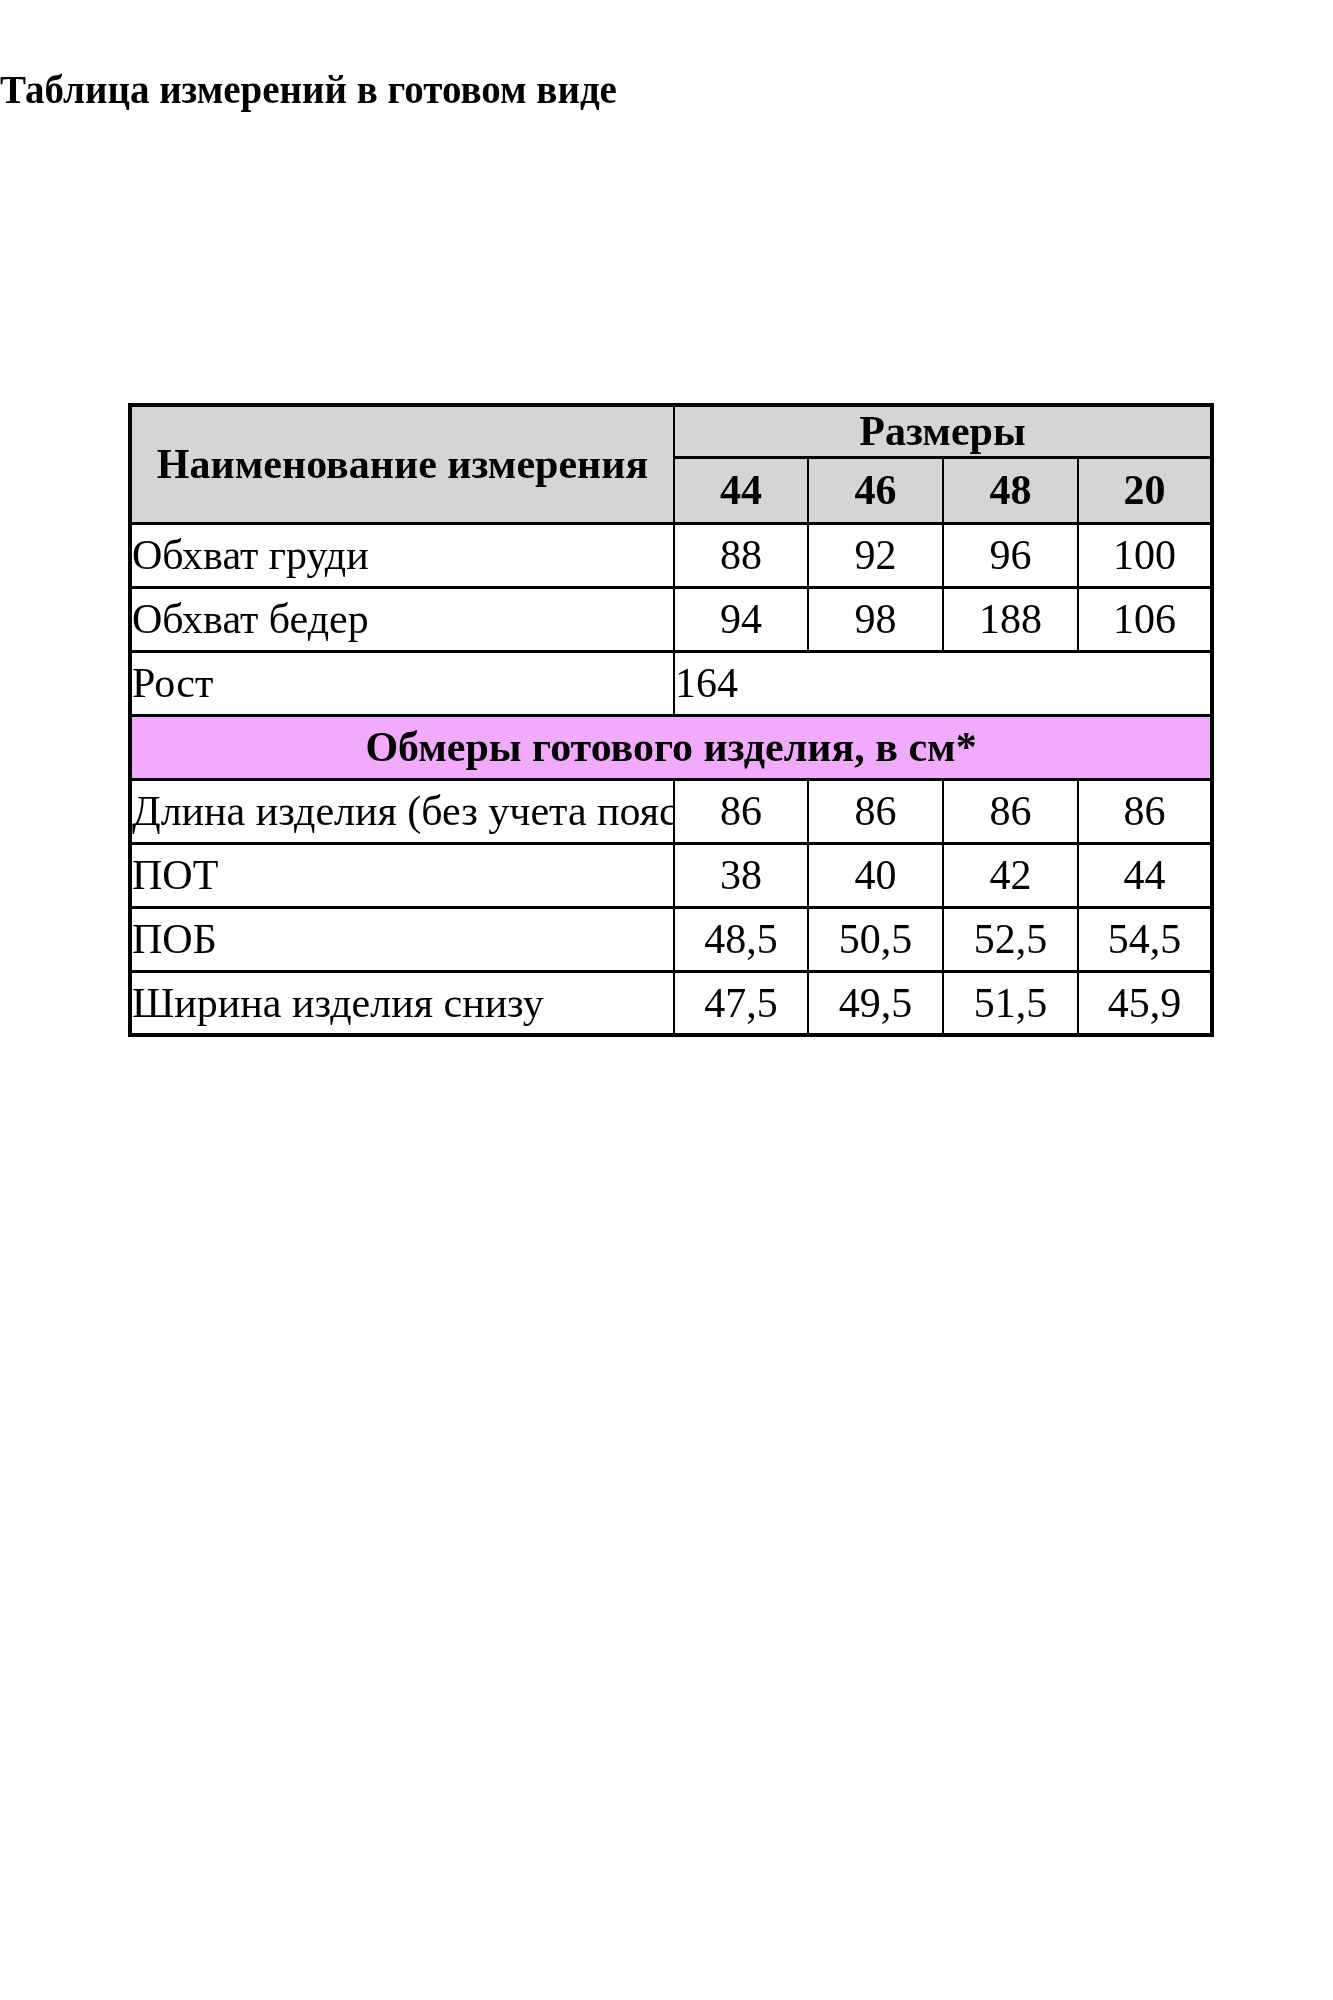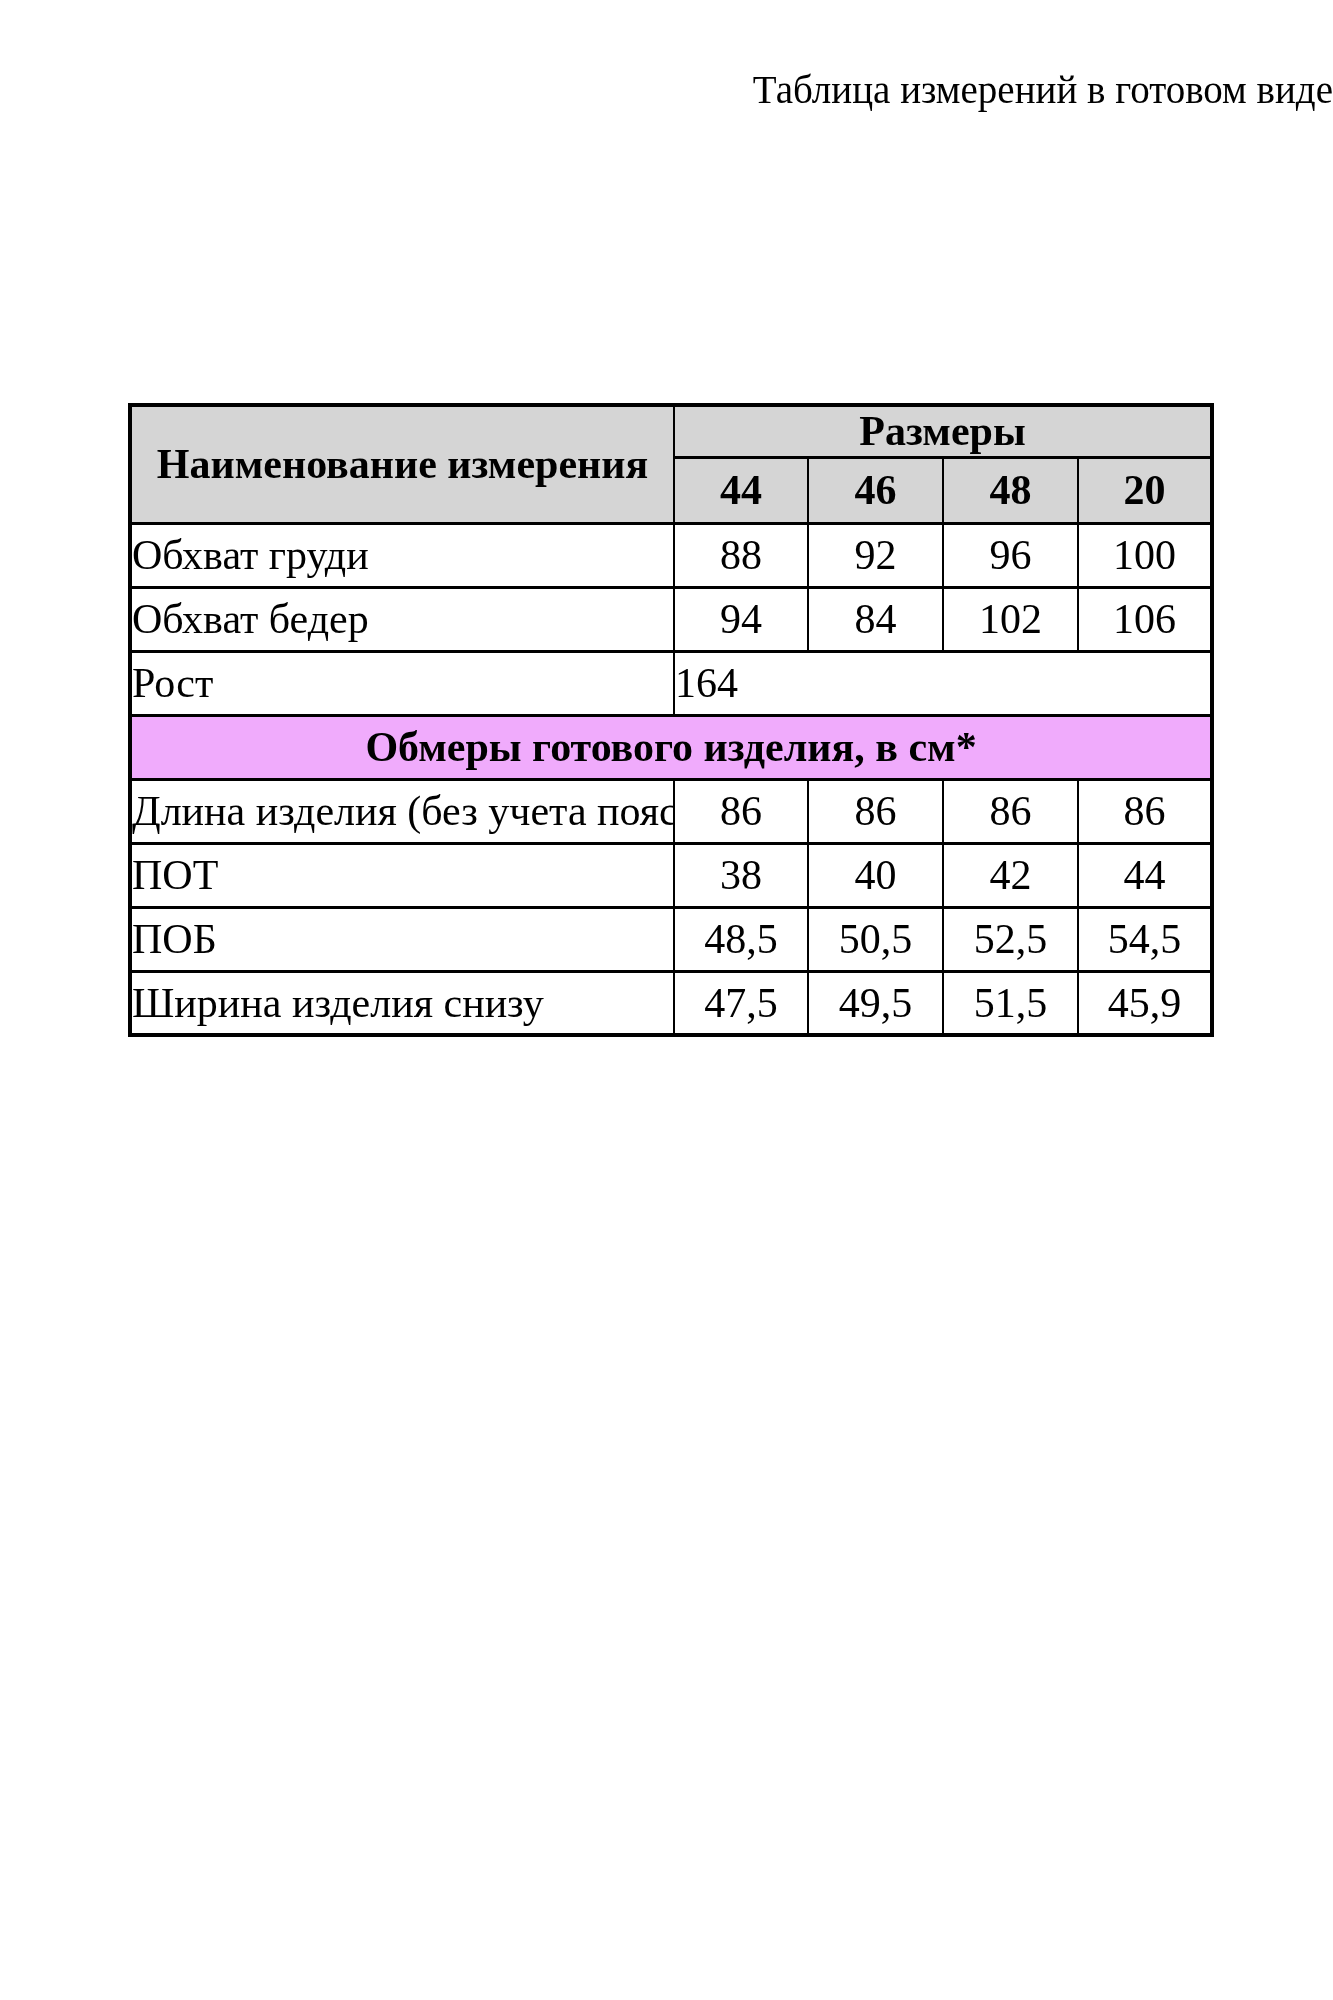--- a/index.html
+++ b/index.html
@@ -24,23 +24,23 @@
     padding-top: 50px;
     text-align: center;
     font-size: 58px;
     font-weight: bold;
     letter-spacing: 1px;
     line-height: 1;
   }
   .subtitle {
     margin: 0;
     margin-top: 70px;
-    text-align: right;
+    text-align: left;
     font-size: 39px;
-    font-weight: normal;
+    font-weight: bold;
     line-height: 1;
   }
   .product-title {
     margin: 0;
     margin-top: 42px;
     text-align: center;
     font-size: 47px;
     font-weight: bold;
     line-height: 1;
   }
@@ -139,22 +139,22 @@
         <tr class="row-data">
           <td class="lbl">Обхват груди</td>
           <td class="val">88</td>
           <td class="val">92</td>
           <td class="val">96</td>
           <td class="val">100</td>
         </tr>
         <tr class="row-data">
           <td class="lbl">Обхват бедер</td>
           <td class="val">94</td>
-          <td class="val">84</td>
-          <td class="val">102</td>
+          <td class="val">98</td>
+          <td class="val">188</td>
           <td class="val">106</td>
         </tr>
         <tr class="row-data">
           <td class="lbl">Рост</td>
           <td class="merged-val" colspan="4">164</td>
         </tr>
 
         <tr class="row-data">
           <td class="band" colspan="5">Обмеры готового изделия, в см*</td>
         </tr>

